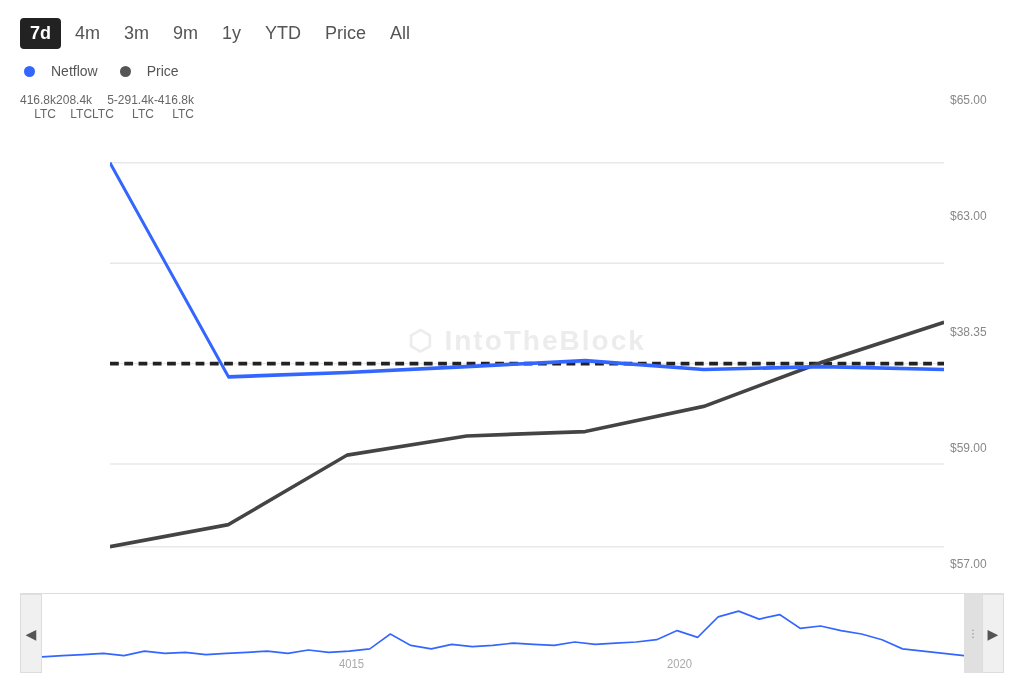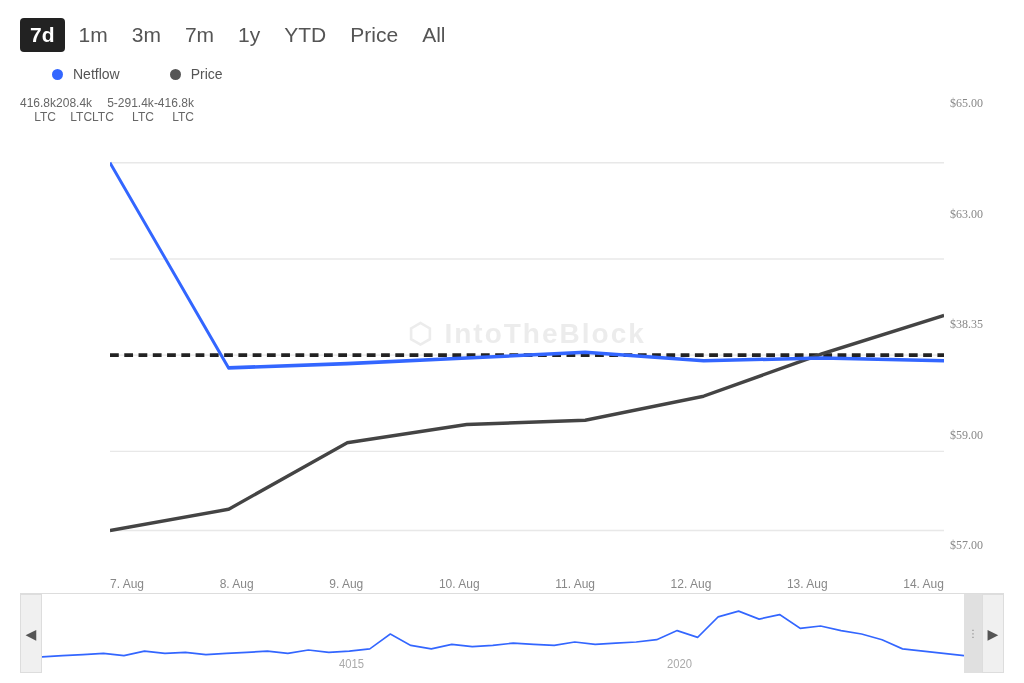--- a/index.html
+++ b/index.html
@@ -22,45 +22,44 @@
       display: flex;
       align-items: center;
       gap: 4px;
       margin-bottom: 14px;
     }
     .filter-btn {
       padding: 5px 10px;
       border: none;
       background: none;
       cursor: pointer;
-      font-size: 21px;
+      font-size: 18px;
       color: #555;
       border-radius: 4px;
       font-weight: 400;
     }
     .filter-btn.active {
       background: #222;
       color: #fff;
       font-weight: 600;
       border-radius: 4px;
     }
     .legend {
       display: flex;
       align-items: center;
       gap: 22px;
       margin-bottom: 10px;
       padding-left: 4px;
     }
     .legend-item {
       display: flex;
       align-items: center;
-      gap: 10px;
+      gap: 16px;
       font-size: 14px;
       color: #555;
-      margin-left: 28px;
     }
     .legend-dot {
       width: 11px;
       height: 11px;
       border-radius: 50%;
     }
     .legend-dot.blue { background: #3366ff; }
     .legend-dot.dark { background: #555; }
     .main-chart {
       flex: 1;
@@ -79,21 +78,20 @@
     }
     .y-axis-right {
       width: 60px;
       display: flex;
       flex-direction: column;
       justify-content: space-between;
       padding: 4px 0 20px 6px;
       font-size: 12px;
       color: #888;
       text-align: left;
-      font-family: Liberation Serif, serif;
     }
     .chart-svg-container {
       flex: 1;
       position: relative;
     }
     .chart-svg-container svg {
       width: 100%;
       height: 100%;
     }
     .x-axis {
@@ -151,23 +149,23 @@
       border: 1px solid #ddd;
     }
   </style>
 </head>
 <body>
 
 <div class="container">
 
   <div class="time-filters">
   <button class="filter-btn active">7d</button>
-      <button class="filter-btn">1m</button>
+      <button class="filter-btn">4m</button>
       <button class="filter-btn">3m</button>
-      <button class="filter-btn">7m</button>
+      <button class="filter-btn">9m</button>
       <button class="filter-btn">1y</button>
       <button class="filter-btn">YTD</button>
       <button class="filter-btn">Price</button>
       <button class="filter-btn">All</button>
     </div>
 
   <div class="legend">
     <div class="legend-item">
       <div class="legend-dot blue"></div>
       <span>Netflow</span>
@@ -205,30 +203,20 @@
     </div>
     <div class="y-axis-right">
     <div>$65.00</div>
         <div>$63.00</div>
         <div>$38.35</div>
         <div>$59.00</div>
         <div>$57.00</div>
       </div>
   </div>
 
-  <div class="x-axis">
-  <div>7. Aug</div>
-      <div>8. Aug</div>
-      <div>9. Aug</div>
-      <div>10. Aug</div>
-      <div>11. Aug</div>
-      <div>12. Aug</div>
-      <div>13. Aug</div>
-      <div>14. Aug</div>
-    </div>
 
   <div class="mini-chart-container">
     <div class="scroll-arrow">◀</div>
     <svg class="mini-chart-svg" viewBox="0 0 900 70" preserveAspectRatio="none" xmlns="http://www.w3.org/2000/svg">
 
       <polyline points="0,55 20,54 40,53 60,52 80,54 100,50 120,52 140,51 160,53 180,52 200,51 220,50 240,52 260,49 280,51 300,50 320,48 340,35 360,45 380,48 400,44 420,46 440,45 460,43 480,44 500,45 520,42 540,44 560,43 580,42 600,40 620,32 640,38 660,20 680,15 700,22 720,18 740,30 760,28 780,32 800,35 820,40 840,48 860,50 880,52 900,54" fill="none" stroke="#3366ff" stroke-width="1.5" stroke-linejoin="round"></polyline>
 
       <text x="290" y="65" font-size="11" fill="#aaa" font-family="sans-serif">4015</text>
       <text x="610" y="65" font-size="11" fill="#aaa" font-family="sans-serif">2020</text>
     </svg>

